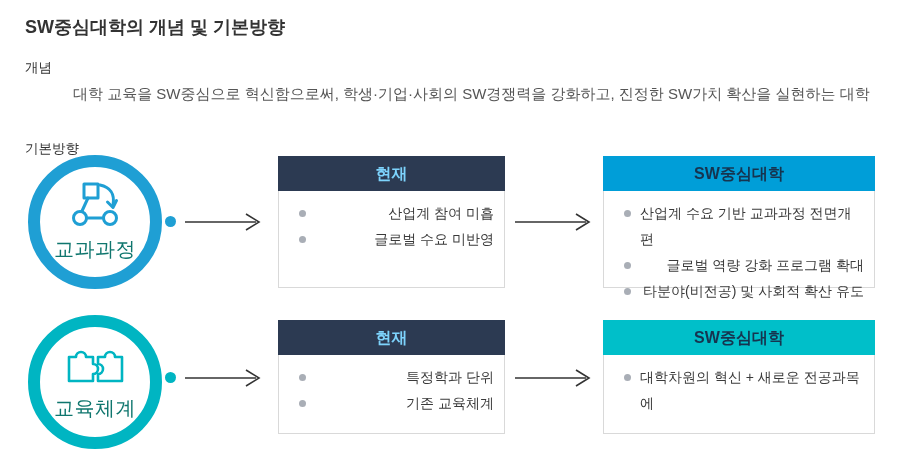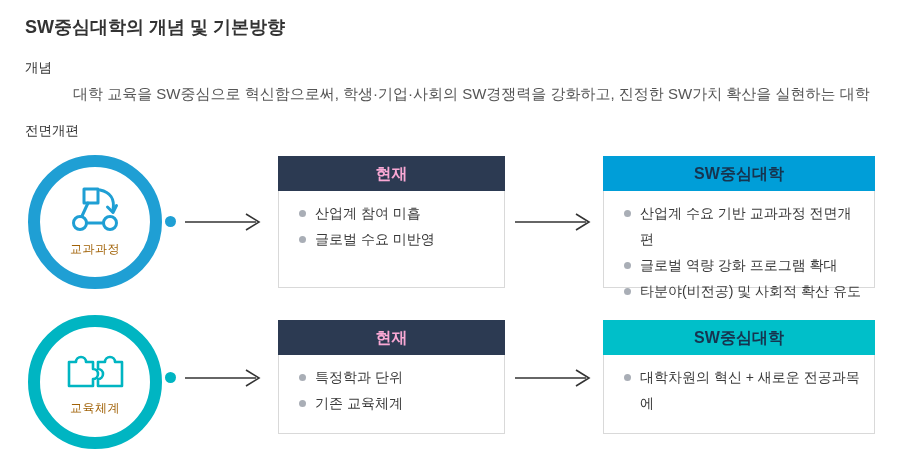--- a/index.html
+++ b/index.html
@@ -25,38 +25,38 @@
   .section-label {
     font-size: 13.5px;
     font-weight: normal;
     color: #333;
     margin-bottom: 7px;
   }
   .concept-desc {
     font-size: 15px;
     color: #555;
     line-height: 20px;
-    margin-bottom: 18px;
+    margin-bottom: 36px;
     padding-left: 48px;
   }
 
   
   .abs { position: absolute; }
 
   .cat-circle {
     width: 134px; height: 134px;
     border-radius: 50%;
     border: 12px solid var(--blue-ring);
     background: #fff;
     display: flex; flex-direction: column;
     align-items: center; justify-content: center;
     gap: 5px;
   }
   .cat-circle.cyan { border-color: var(--cyan-ring); }
-  .cat-label { font-size: 12px; color: #a16207; letter-spacing: 0.5px; }
+  .cat-label { font-size: 20px; color: #0f766e; letter-spacing: 0.5px; }
 
   .connector-dot {
     width: 11px; height: 11px;
     border-radius: 50%;
     background: var(--blue-ring);
   }
   .connector-dot.cyan { background: var(--cyan-ring); }
 
   .arrow svg { display: block; }
 
@@ -65,50 +65,51 @@
     border: 1px solid #d9d9d9;
   }
   .box-header {
     height: 35px;
     line-height: 35px;
     text-align: center;
     font-size: 16px;
     font-weight: bold;
     margin: -1px -1px 0 -1px;
   }
-  .box-header.navy { background: var(--navy); color: #f9a8d4; }
+  .box-header.navy { background: var(--navy); color: #7dd3fc; }
   .box-header.blue { background: var(--blue); color: var(--header-text-dark); }
   .box-header.cyan { background: var(--cyan); color: var(--header-text-dark); }
 
   .flow-box ul { list-style: none; padding: 9px 10px 0 20px; }
   .flow-box li {
     display: flex;
     align-items: flex-start;
     font-size: 14px;
     color: #3a3a3a;
     line-height: 26px;
+    justify-content: space-between;
   }
   .b-dot {
     flex: 0 0 auto;
     width: 7px; height: 7px;
     border-radius: 50%;
     background: #a9aeb6;
     margin: 10px 9px 0 0;
   }
 </style>
 </head>
 <body>
 
 <div class="page">
 
   <div class="text-block">
     <div class="page-title">SW중심대학의 개념 및 기본방향</div>
     <div class="section-label">개념</div>
     <div class="concept-desc">대학 교육을 SW중심으로 혁신함으로써, 학생·기업·사회의 SW경쟁력을 강화하고, 진정한 SW가치 확산을 실현하는 대학</div>
-    <div class="section-label">전면개편</div>
+    <div class="section-label">기본방향</div>
   </div>
 
   <div class="abs cat-circle" style="left:28px; top:155px;">
     <span>
       <svg width="52" height="46" viewBox="0 0 52 46" fill="none" stroke="#1f9fd4" stroke-width="3" stroke-linecap="round" stroke-linejoin="round">
         <rect x="15" y="3" width="14" height="14"></rect>
         <path d="M31,4 C41,6 46,13 44,24" fill="none"></path>
         <polyline points="38.5,21 44,26.5 47.5,19.5" fill="none"></polyline>
         <circle cx="11" cy="37" r="6.5"></circle>
         <circle cx="41" cy="37" r="6.5"></circle>

